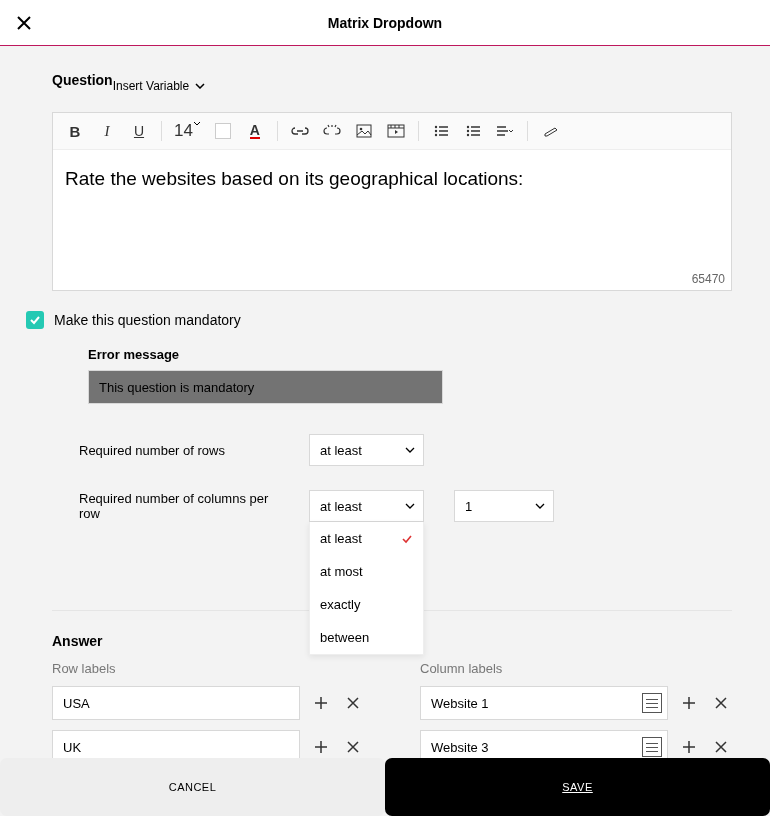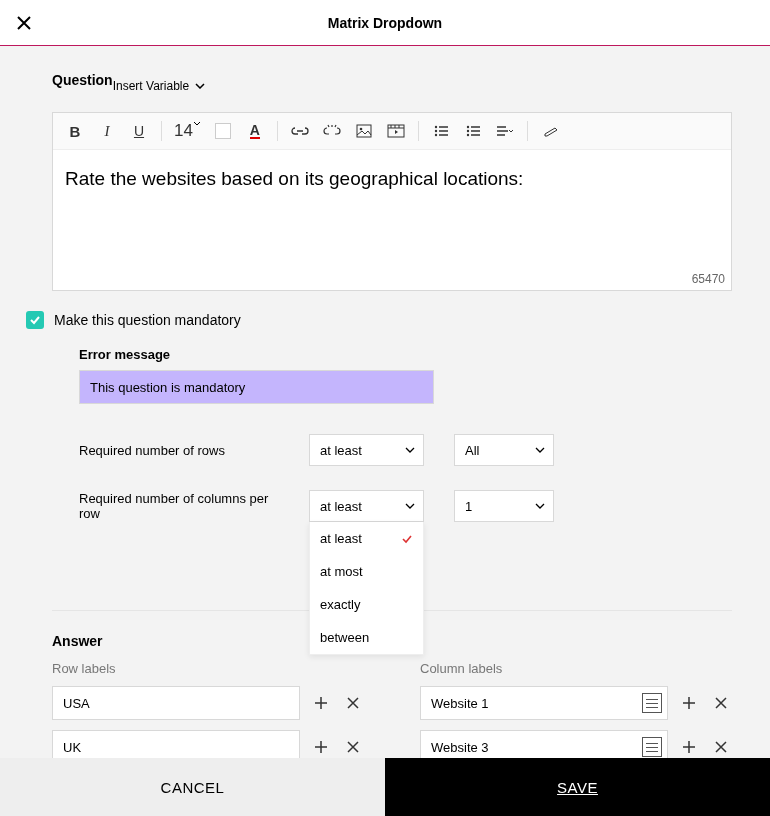--- a/index.html
+++ b/index.html
@@ -128,34 +128,34 @@
     height: 18px;
     background: #24c9b3;
     border-radius: 3px;
     display: flex;
     align-items: center;
     justify-content: center;
   }
 
   .sub-block {
     margin-top: 18px;
-    margin-left: 27px;
+    margin-left: 36px;
   }
   .sub-label {
     font-weight: 700;
     font-size: 13px;
     margin-bottom: 8px;
   }
   .text-input {
     width: 355px;
     height: 34px;
     border: 1px solid #d8d8d8;
     padding: 0 10px;
     font-size: 13px;
-    background:#c4b5fd;
+    background:#737373;
   }
 
   .req-row {
     display: flex;
     align-items: center;
     margin-top: 30px;
     margin-left: 27px;
     gap: 30px;
     position: relative;
   }
@@ -269,23 +269,24 @@
     left: 0;
     right: 0;
     height: 58px;
     display: flex;
   }
   .footer-btn {
     flex: 1;
     display: flex;
     align-items: center;
     justify-content: center;
-    font-size: 15px;
+    font-size: 11px;
     letter-spacing: 0.5px;
     cursor: pointer;
+    border-radius: 7px;
   }
   .cancel { background: #eee; color: #000; }
   .save { background: #000; color: #fff; text-decoration: underline; }
 
   svg { display: block; }
 </style>
 </head>
 <body>
 
 <div class="header">
@@ -399,26 +400,20 @@
 
   <div class="sub-block">
     <div class="sub-label">Error message</div>
     <input class="text-input" value="This question is mandatory" style="">
   </div>
 
   <div class="req-row">
     <div class="req-label">Required number of rows</div>
     <div class="select wide">
       <span>at least</span>
-      <svg class="chev" width="10" height="6" viewBox="0 0 10 6">
-          <path d="M1 1 L5 5 L9 1" stroke="#000" stroke-width="1.3" fill="none"></path>
-        </svg>
-    </div>
-    <div class="select" style="width:75px">
-      <span>All</span>
       <svg class="chev" width="10" height="6" viewBox="0 0 10 6">
           <path d="M1 1 L5 5 L9 1" stroke="#000" stroke-width="1.3" fill="none"></path>
         </svg>
     </div>
   </div>
 
   <div class="req-row" style="margin-top:24px">
     <div class="req-label">Required number of columns per row</div>
     <div style="position:relative">
       <div class="select wide">

